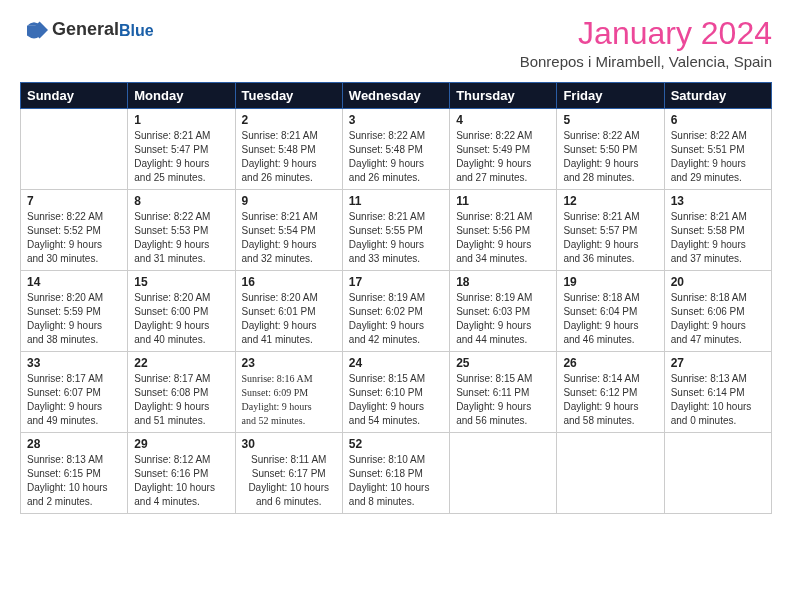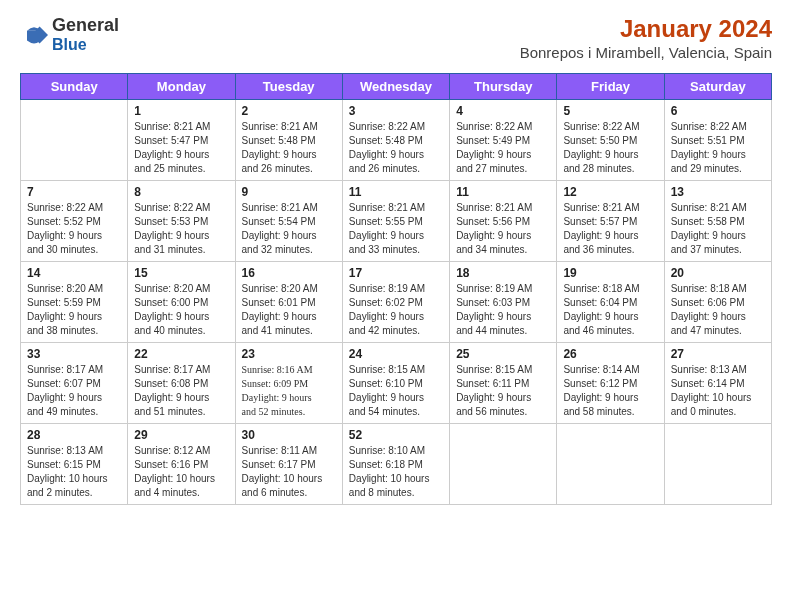--- a/index.html
+++ b/index.html
@@ -20,60 +20,61 @@
       align-items: flex-start;
       margin-bottom: 12px;
     }
     .logo {
       display: flex;
       align-items: center;
       gap: 4px;
     }
     .logo-text {
       display: flex;
-      flex-direction: column;
+      flex-direction: row;
       line-height: 1.1;
+      align-items: flex-end;
     }
     .logo-general {
       font-size: 18px;
       font-weight: bold;
       color: #333;
     }
     .logo-blue {
       font-size: 16px;
       font-weight: bold;
       color: #1a5fa8;
     }
     .logo-icon {
       width: 28px;
       height: 28px;
     }
     .title-block {
       text-align: right;
     }
     .month-title {
-      font-size: 24px;
-      font-weight: bold;
-      color: #c2410c;
+      font-size: 32px;
+      font-weight: normal;
+      color: #ec4899;
       line-height: 1.1;
     }
     .location-title {
       font-size: 15px;
       color: #444;
       margin-top: 2px;
     }
     .calendar {
       width: 100%;
       border-collapse: collapse;
       table-layout: fixed;
     }
     .calendar th {
-      background: #8b5cf6;
+      background: #0f172a;
       color: #fff;
-      text-align: center;
+      text-align: left;
       padding: 5px 6px;
       font-size: 13px;
       font-weight: bold;
       border: 1px solid #2a5da5;
     }
     .calendar td {
       vertical-align: top;
       border: 1px solid #ccc;
       padding: 4px 6px;
       font-size: 10.5px;
@@ -347,21 +348,21 @@
           </td>
           <td>
             <span class="day-num">29</span>
             <div class="cell-text" style="white-space: pre-line;">Sunrise: 8:12 AM
 Sunset: 6:16 PM
 Daylight: 10 hours
 and 4 minutes.</div>
           </td>
           <td>
             <span class="day-num">30</span>
-            <div class="cell-text" style="white-space: pre-line;">Sunrise: 8:11 AM
+            <div class="cell-text" style="white-space: pre-line; text-align: center;">Sunrise: 8:11 AM
 Sunset: 6:17 PM
 Daylight: 10 hours
 and 6 minutes.</div>
           </td>
           <td>
             <span class="day-num">52</span>
             <div class="cell-text" style="white-space: pre-line;">Sunrise: 8:10 AM
 Sunset: 6:18 PM
 Daylight: 10 hours
 and 8 minutes.</div>

